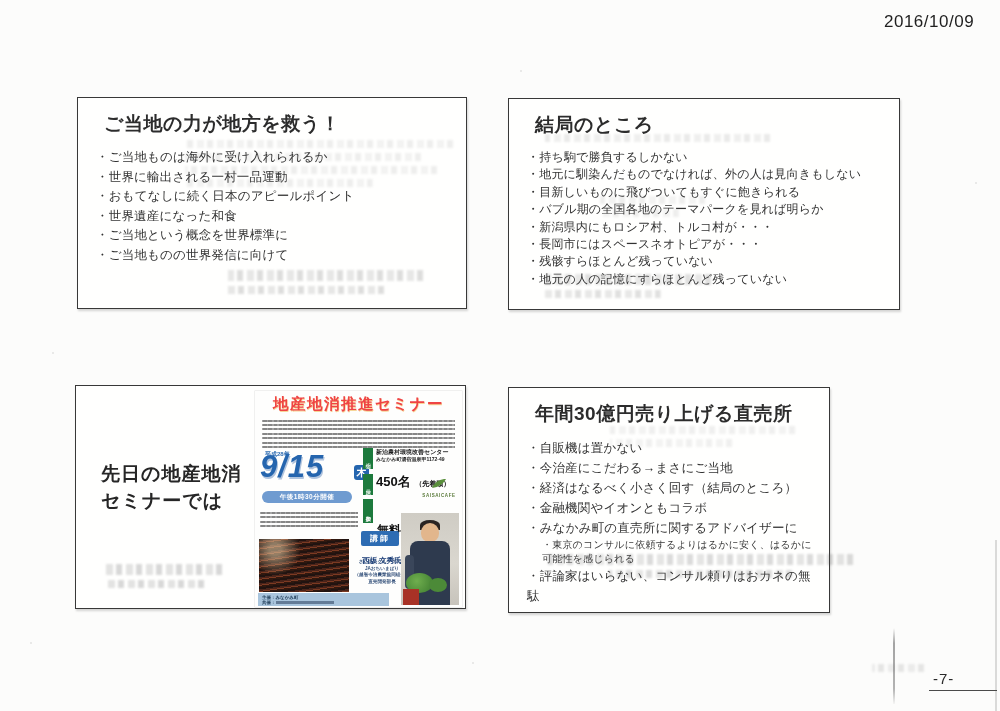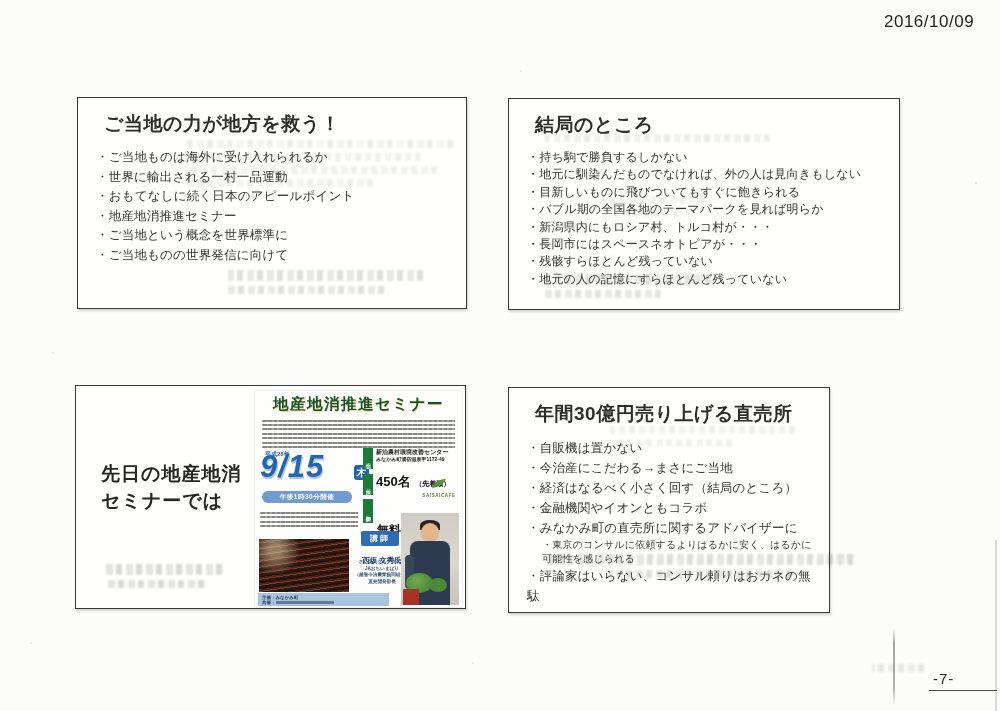--- a/index.html
+++ b/index.html
@@ -37,21 +37,21 @@
     position:absolute; left:25px; top:74px;
     font-size:19px; font-weight:700; color:#262626; line-height:27px; letter-spacing:1px;
   }
   
   .flyer {
     position:absolute; left:179px; top:5px; width:207px; height:216px;
     background:#fefefd; box-shadow:0 0 0 .5px rgba(0,0,0,.12);
   }
   .flyer-title {
     position:absolute; top:3px; left:0; width:100%; text-align:center;
-    font-size:15.5px; font-weight:800; color:#14532d; letter-spacing:1.5px;
+    font-size:15.5px; font-weight:800; color:#ef4444; letter-spacing:1.5px;
     text-shadow:.5px .5px 0 rgba(240,180,70,.55);
     white-space:nowrap;
   }
   .micro {
     background:
       repeating-linear-gradient(90deg, rgba(255,255,255,.25) 0 1.5px, transparent 1.5px 5px),
       repeating-linear-gradient(0deg, rgba(55,55,55,.6) 0 2px, transparent 2px 4.4px);
   }
   .para1 { position:absolute; left:7px;  top:27px;  width:193px; height:30px; }
   .para2 { position:absolute; left:5px;  top:120px; width:98px;  height:16px; }
@@ -150,21 +150,21 @@
 <div class="page">
 
   <div class="scan-date">2016/10/09</div>
 
   <div class="slide slide-1">
     <div class="slide-title">ご当地の力が地方を救う！</div>
     <ul class="bullets">
       <li>・ご当地ものは海外に受け入れられるか</li>
       <li>・世界に輸出される一村一品運動</li>
       <li>・おもてなしに続く日本のアピールポイント</li>
-      <li>・地産地消推進セミナー</li>
+      <li>・世界遺産になった和食</li>
       <li>・ご当地という概念を世界標準に</li>
       <li>・ご当地ものの世界発信に向けて</li>
     </ul>
   </div>
 
   <div class="slide slide-2">
     <div class="slide-title">結局のところ</div>
     <ul class="bullets">
       <li>・持ち駒で勝負するしかない</li>
       <li>・地元に馴染んだものでなければ、外の人は見向きもしない</li>

